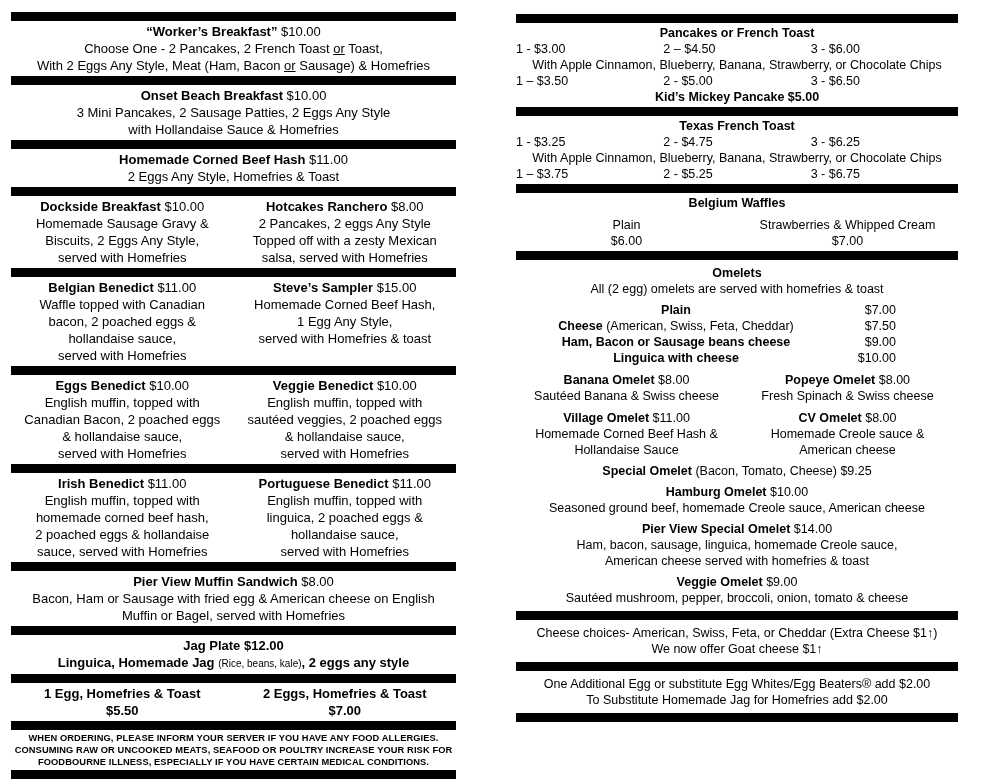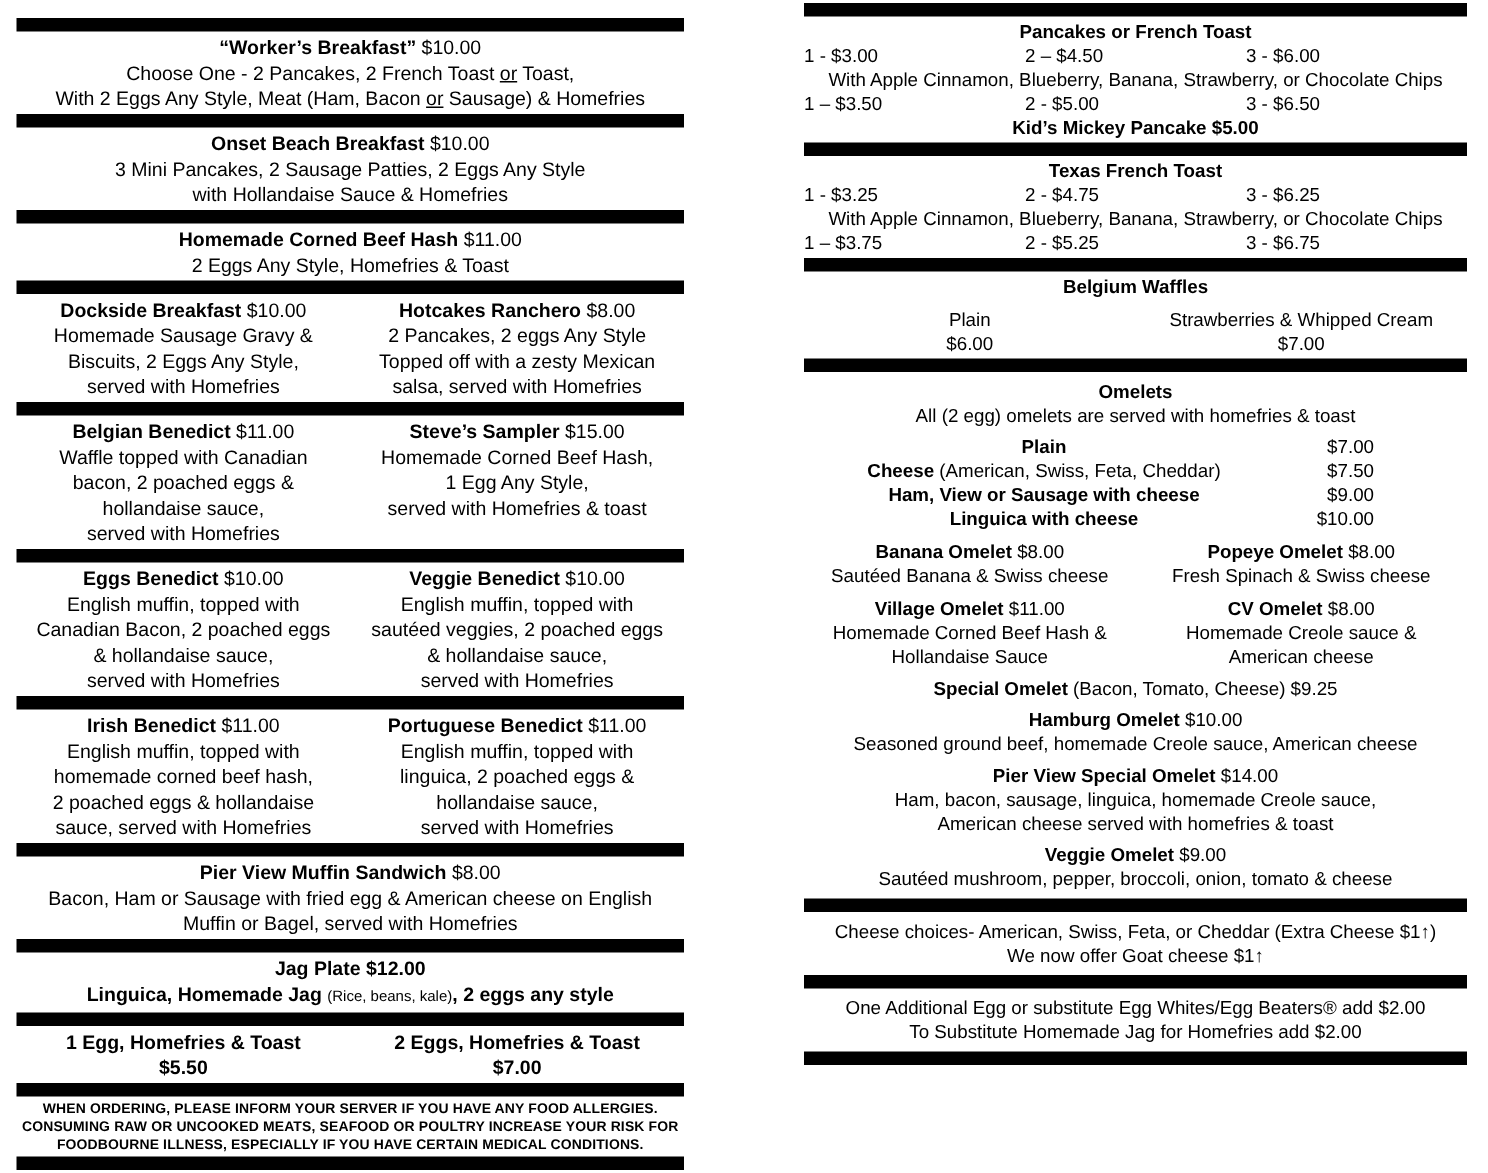--- a/index.html
+++ b/index.html
@@ -7,21 +7,21 @@
   body {
     width: 992px; height: 782px;
     background: #ffffff;
     color: #000;
     font-family: "Liberation Sans", sans-serif;
     overflow: hidden;
   }
   .page { position: relative; width: 992px; height: 602px; background: #fff; }
   .col { position: absolute; top: 0; }
   .col-left  { left: 11px;  width: 445px; padding-top: 10px; }
-  .col-right { left: 536px; width: 442px; }
+  .col-right { left: 516px; width: 442px; padding-top: 12px; }
 
   .bar { height: 9px; background: #000; margin: 2px 0; }
 
   .section { margin: 0; }
   .line { font-size: 13px; line-height: 17px; text-align: center; white-space: nowrap; }
   .col-right .line { font-size: 12.5px; line-height: 16px; }
 
   .b { font-weight: bold; }
   .u { text-decoration: underline; }
   .sm { font-size: 10px; }
@@ -220,21 +220,21 @@
       <div class="section price-list">
         <div class="pl-row">
           <div class="pl-label"><span class="b">Plain</span></div>
           <div class="pl-price">$7.00</div>
         </div>
         <div class="pl-row">
           <div class="pl-label"><span class="b">Cheese</span> (American, Swiss, Feta, Cheddar)</div>
           <div class="pl-price">$7.50</div>
         </div>
         <div class="pl-row">
-          <div class="pl-label"><span class="b">Ham, View or Sausage with cheese</span></div>
+          <div class="pl-label"><span class="b">Ham, Bacon or Sausage beans cheese</span></div>
           <div class="pl-price">$9.00</div>
         </div>
         <div class="pl-row">
           <div class="pl-label"><span class="b">Linguica with cheese</span></div>
           <div class="pl-price">$10.00</div>
         </div>
       </div>
       <div class="section two-col">
         <div class="tc-item">
           <div class="line"><span class="b">Banana Omelet</span> $8.00</div>

